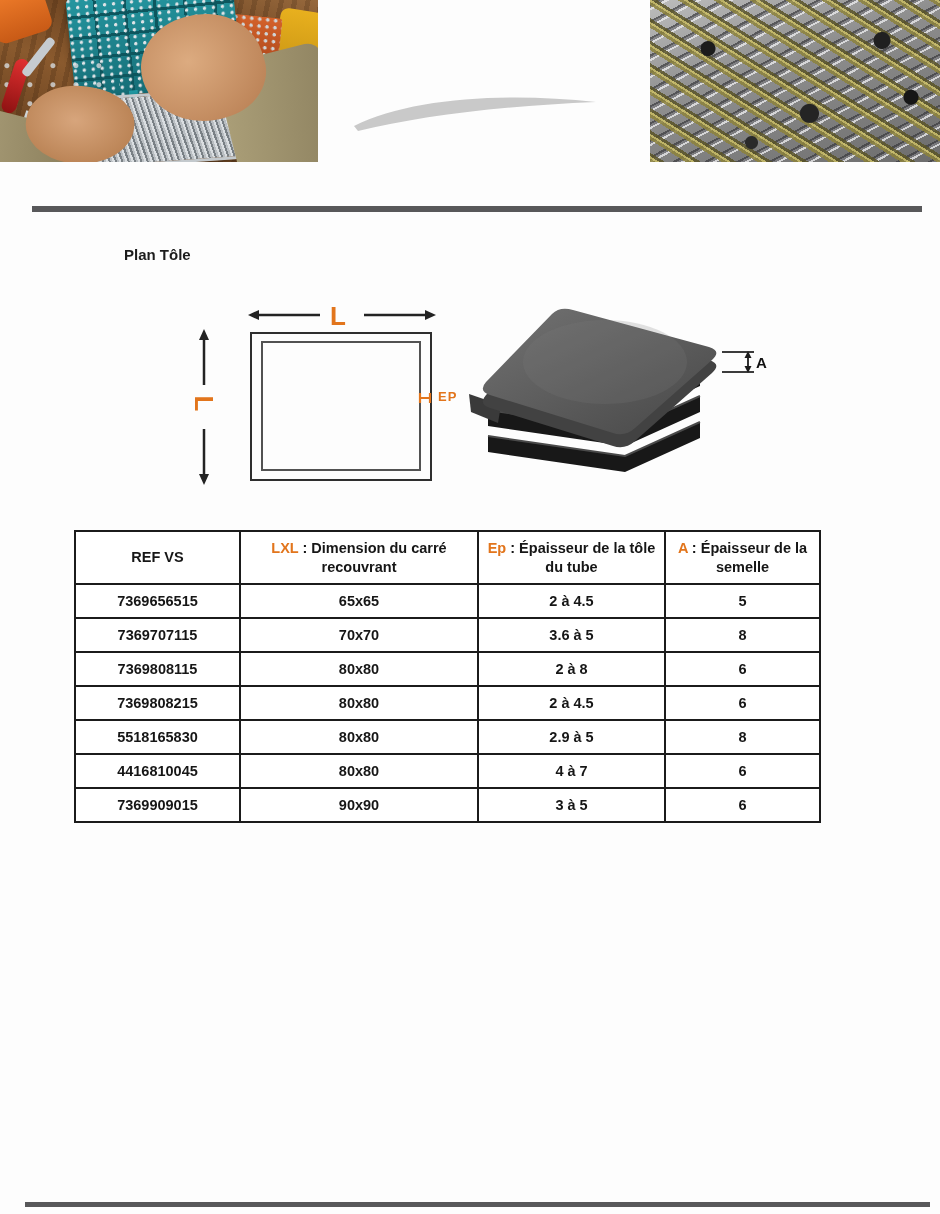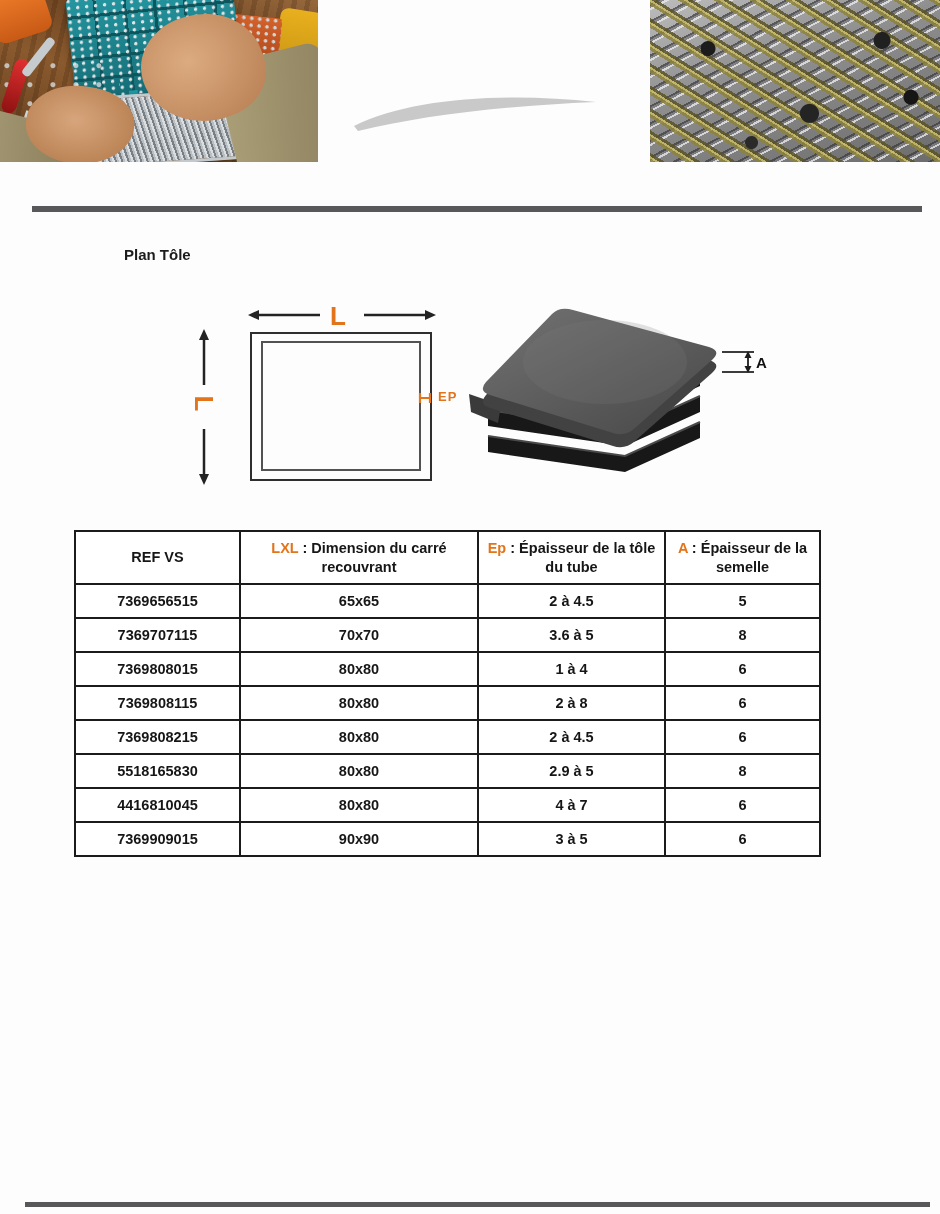--- a/index.html
+++ b/index.html
@@ -208,26 +208,20 @@
           <td>2 à 4.5</td>
           <td>5</td>
         </tr>
         <tr>
           <td>7369707115</td>
           <td>70x70</td>
           <td>3.6 à 5</td>
           <td>8</td>
         </tr>
         <tr>
-          <td>7369808015</td>
-          <td>80x80</td>
-          <td>1 à 4</td>
-          <td>6</td>
-        </tr>
-        <tr>
           <td>7369808115</td>
           <td>80x80</td>
           <td>2 à 8</td>
           <td>6</td>
         </tr>
         <tr>
           <td>7369808215</td>
           <td>80x80</td>
           <td>2 à 4.5</td>
           <td>6</td>

